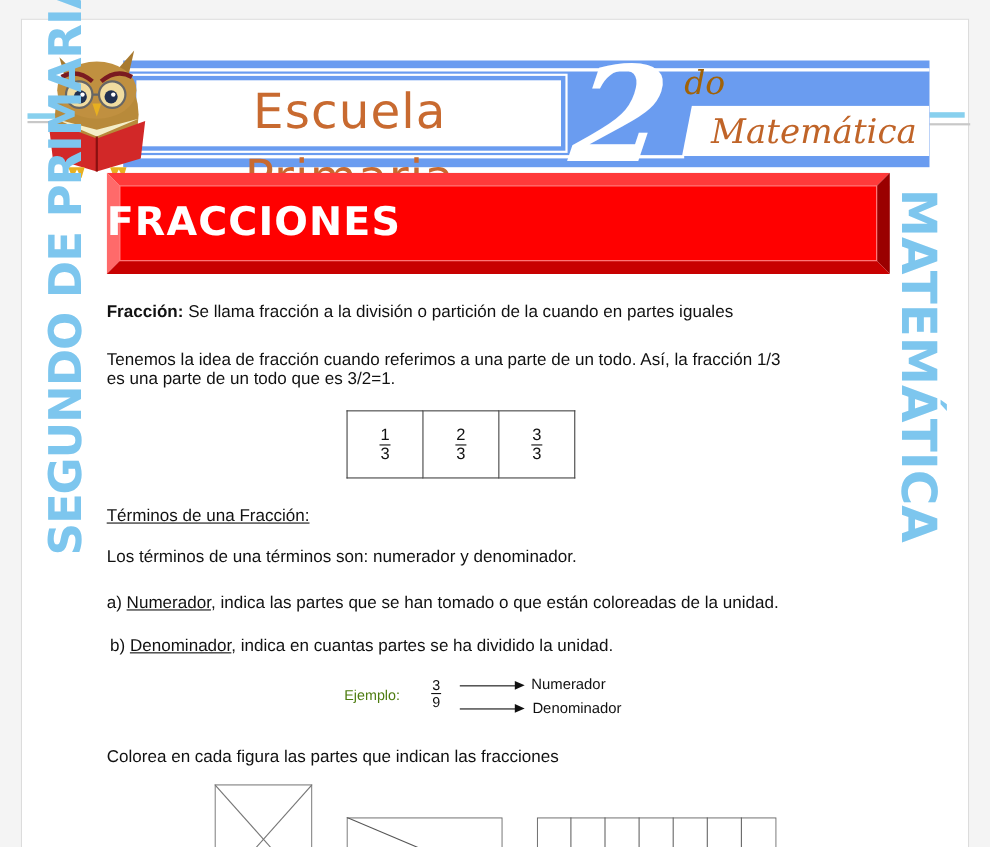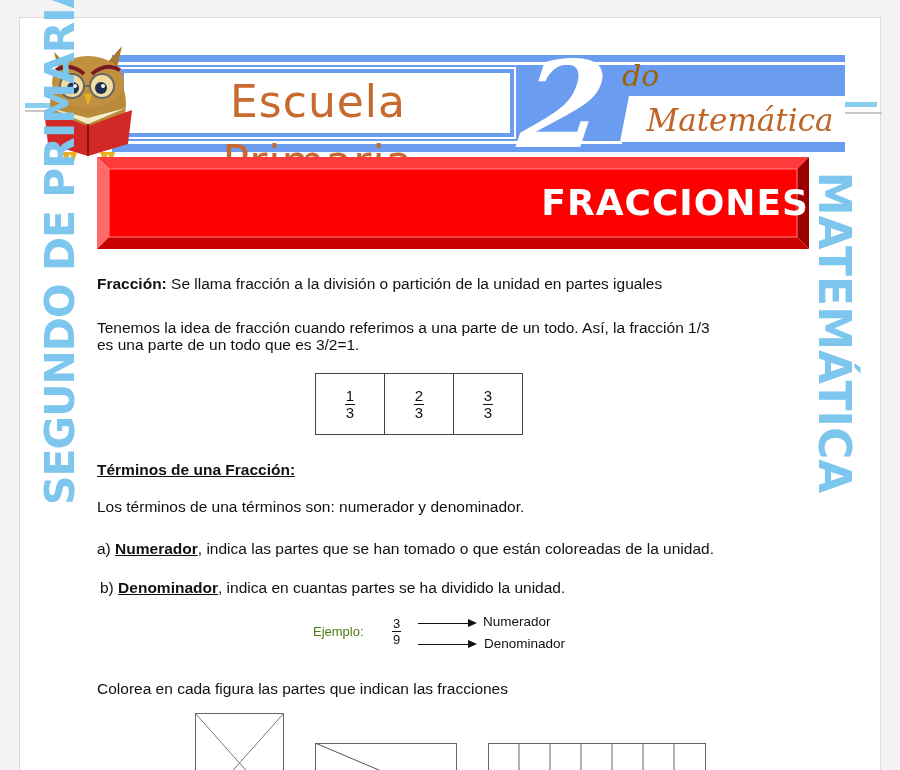--- a/index.html
+++ b/index.html
@@ -15,27 +15,27 @@
   .stripe{left:112px;height:3px;background:#fff;}
   .school-title{left:128px;top:72px;width:380px;height:60px;font-family:"DejaVu Sans",sans-serif;font-size:44px;color:#c86a30;line-height:60px;font-weight:normal;letter-spacing:1px;text-align:center;}
   .grade-num{left:522px;top:50px;font-family:"DejaVu Serif",serif;font-style:italic;font-weight:bold;font-size:120px;line-height:110px;color:#fff;transform:skewX(-8deg);}
   .grade-sup{left:622px;top:58px;font-family:"DejaVu Serif",serif;font-style:italic;font-size:30px;color:#a16207;}
   .subject-band{left:620px;top:96px;width:225px;height:46px;background:#fff;clip-path:polygon(4% 0,100% 0,100% 100%,0 100%);}
   .subject-title{left:640px;top:98px;width:200px;height:44px;font-family:"DejaVu Serif",serif;font-style:italic;font-size:31px;color:#c06428;line-height:44px;text-align:center;}
   
   .owl{left:40px;top:44px;width:96px;height:120px;}
   
   .banner{left:97px;top:157px;width:712px;height:92px;}
-  .banner-text{left:97px;top:157px;width:712px;height:72px;line-height:92px;text-align:right;color:#fff;font-family:"DejaVu Sans",sans-serif;font-weight:bold;font-size:36px;letter-spacing:1px;}
+  .banner-text{left:97px;top:157px;width:712px;height:72px;line-height:92px;text-align:left;color:#fff;font-family:"DejaVu Sans",sans-serif;font-weight:bold;font-size:36px;letter-spacing:1px;}
   
   .vert-left{left:36px;top:505px;width:340px;height:48px;transform-origin:0 0;transform:rotate(-90deg);font-family:"DejaVu Sans",sans-serif;font-weight:bold;font-size:41px;line-height:48px;color:#7dc6ee;letter-spacing:-1px;white-space:nowrap;text-align:center;}
   .vert-right{left:858px;top:160px;width:345px;height:48px;transform-origin:0 0;transform:rotate(90deg);font-family:"DejaVu Sans",sans-serif;font-weight:bold;font-size:44px;line-height:48px;color:#7dc6ee;white-space:nowrap;text-align:center;letter-spacing:0px;}
   
   .txt{font-size:15.5px;color:#111;line-height:19px;white-space:nowrap;}
-  .u{text-decoration:underline;font-weight:bold;}
+  .u{text-decoration:underline;}
   .b{font-weight:bold;}
   table.frac-table{border-collapse:collapse;left:315px;top:373px;}
   table.frac-table td{border:1px solid #444;width:68px;height:60px;text-align:center;vertical-align:middle;padding:0;}
   .frac{display:inline-flex;flex-direction:column;align-items:center;font-size:15px;line-height:16px;color:#111;}
   .frac .num{border-bottom:1px solid #111;padding:0 1px;}
   .ex-label{left:313px;top:624px;font-size:13px;color:#4d7c0f;}
   .ex-frac{left:392px;top:614px;}
   .ex-frac .frac{font-size:13px;line-height:15px;}
   .arrow{height:1px;background:#111;}
   .arrowhead{width:0;height:0;border-top:4px solid transparent;border-bottom:4px solid transparent;border-left:9px solid #111;}
@@ -104,21 +104,21 @@
     <rect x="12" y="12" width="688" height="68" fill="#ff0000"></rect>
     <rect x="12" y="12" width="688" height="68" fill="none" stroke="#ff8080" stroke-width="1"></rect>
   </svg>
 </div>
 <div class="abs banner-text">FRACCIONES</div>
 
 <div class="abs vert-left">SEGUNDO DE PRIMARIA</div>
 <div class="abs vert-right">MATEMÁTICA</div>
 
 <div class="abs txt" style="left:97px;top:274px;">
-  <span class="b">Fracción:</span><span> Se llama fracción a la división o partición de la unidad en partes iguales</span>
+  <span class="b">Fracción:</span><span> Se llama fracción a la división o partición de la cuando en partes iguales</span>
 </div>
 
 <div class="abs txt" style="left:97px;top:318px;">Tenemos la idea de fracción cuando referimos a una parte de un todo. Así, la fracción 1/3</div>
 <div class="abs txt" style="left:97px;top:335px;">es una parte de un todo que es 3/2=1.</div>
 
 <table class="abs frac-table">
   <tbody>
       <tr>
     <td><span class="frac">
             <span class="num">1</span>

